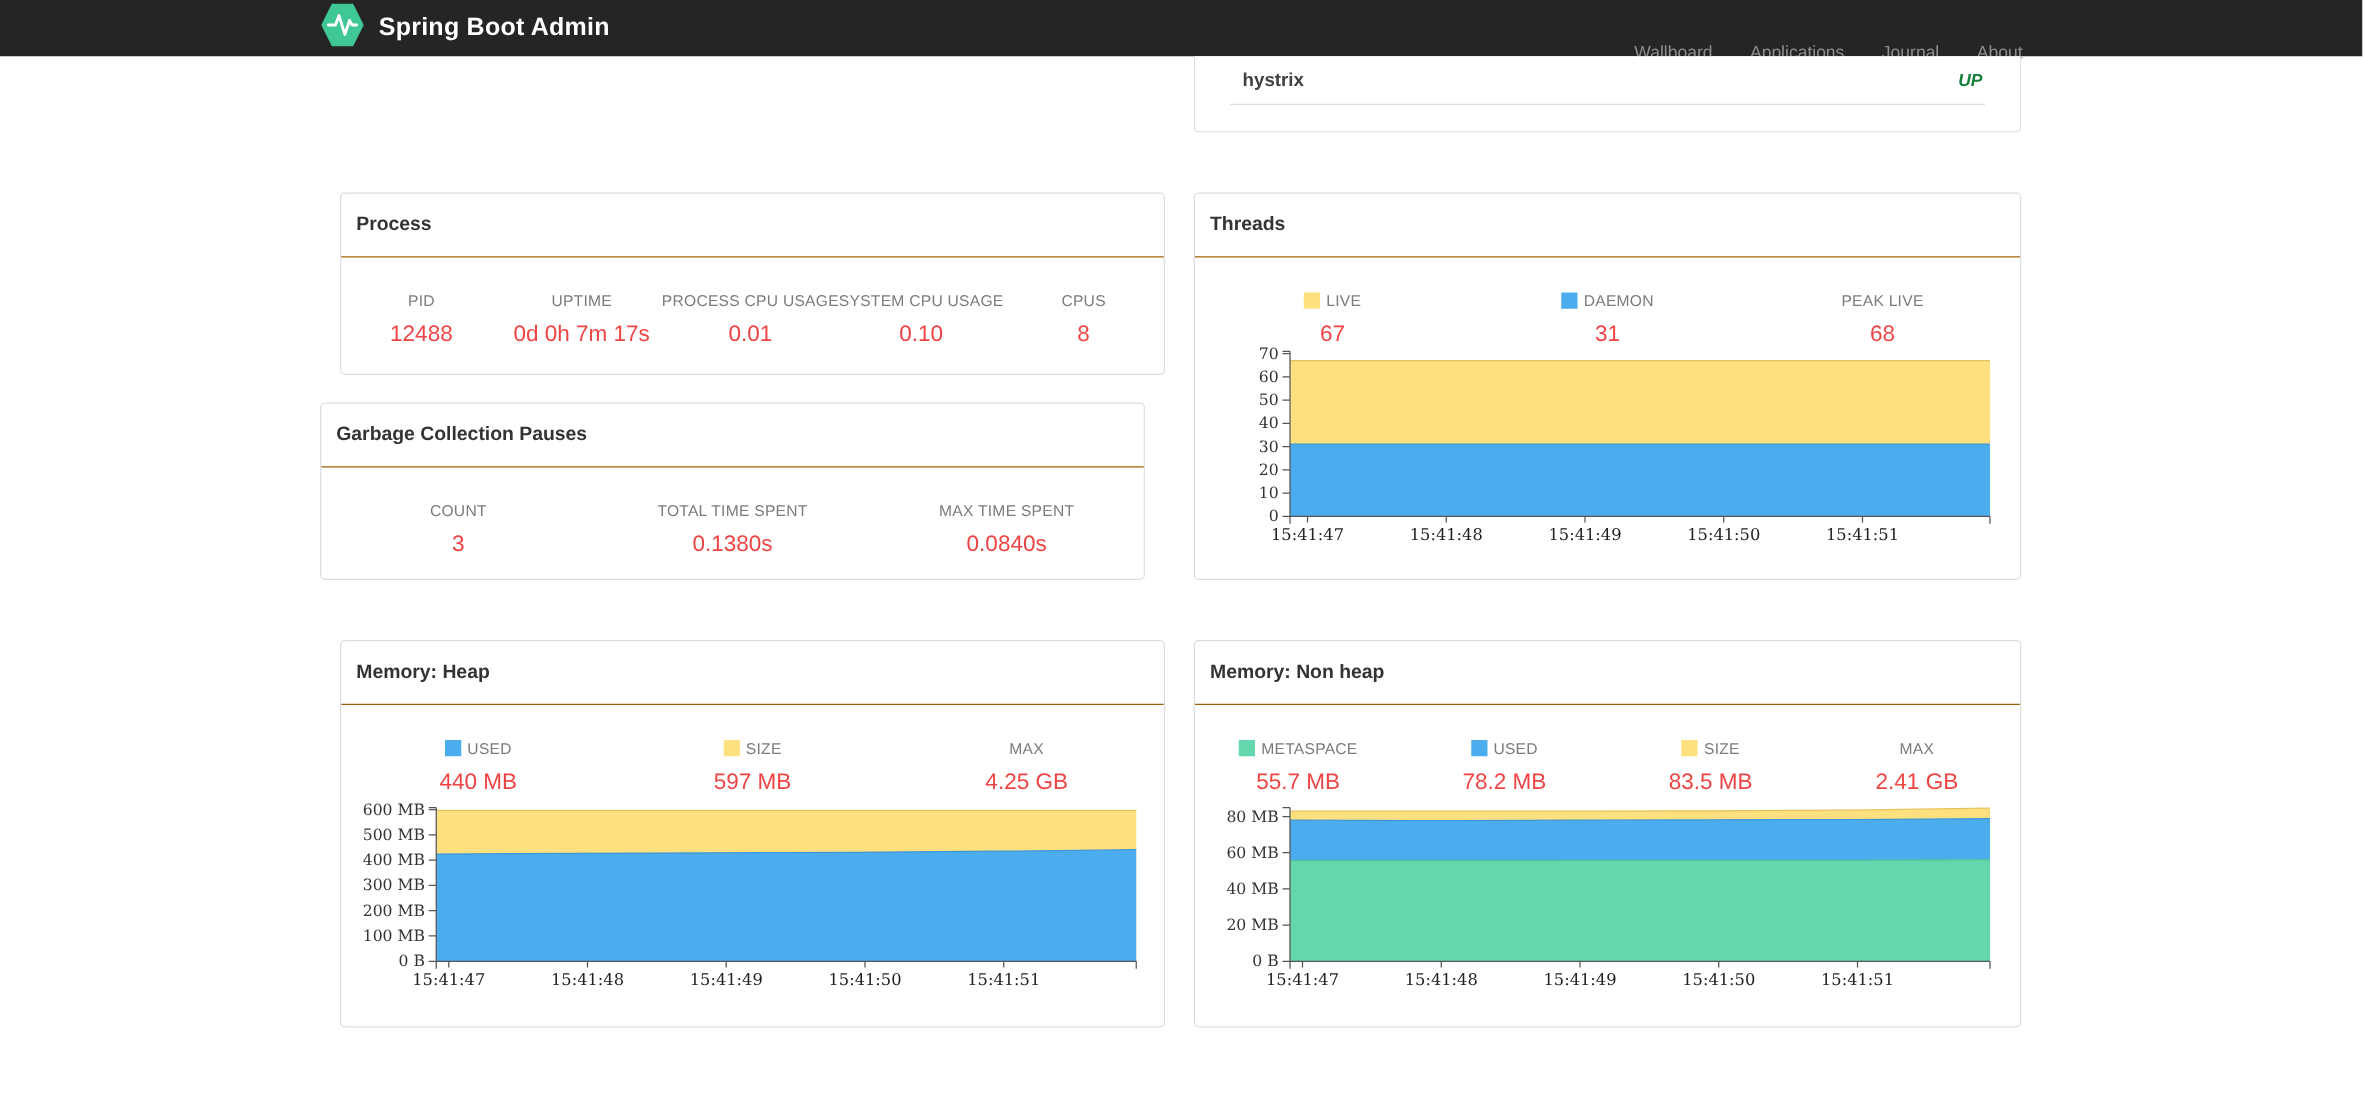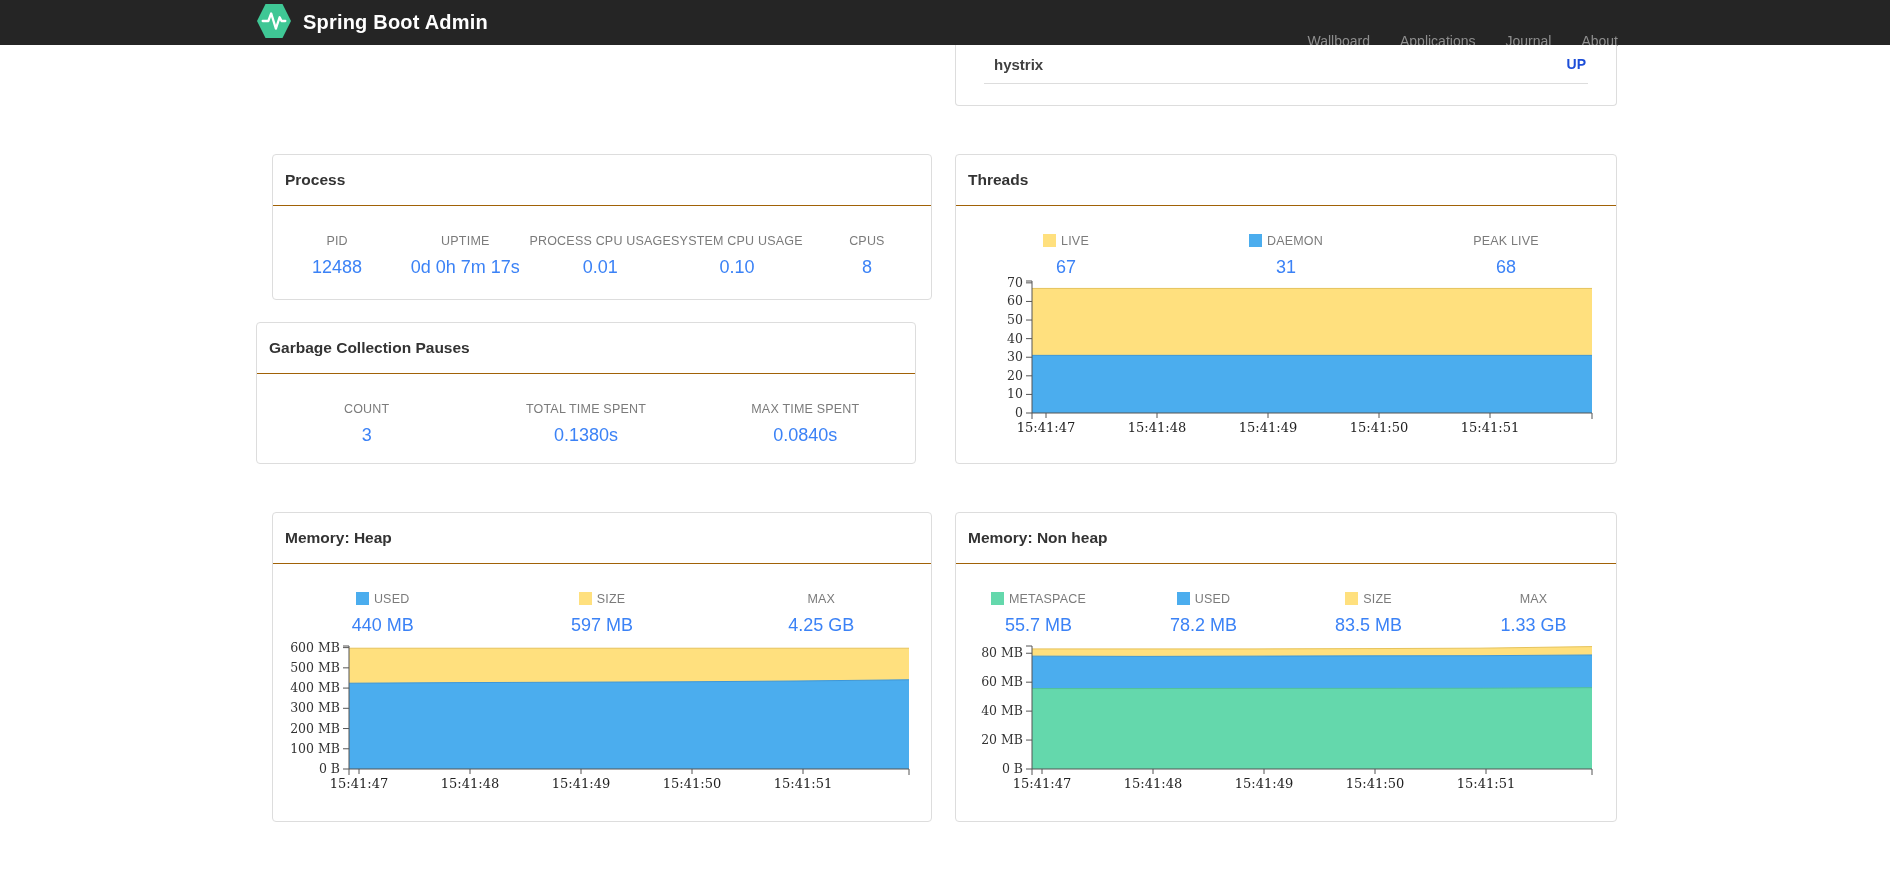--- a/index.html
+++ b/index.html
@@ -15,21 +15,21 @@
   .nav-links a { color: #8f8f8f; font-size: 14px; text-decoration: none; padding: 0 15px; margin-top: 36px; }
   .nav-links a:last-child { padding-right: 0; }
 
   
   .card { position: absolute; background: #fff; border: 1px solid #ddd; border-radius: 4px; }
   .card-header { height: 51px; display: flex; align-items: center; padding: 0 12px;
     border-bottom: 1px solid #a16207; font-size: 15.5px; font-weight: bold; color: #333; }
   .metrics { display: flex; padding-top: 28px; }
   .metric { flex: 1; text-align: center; }
   .m-label { font-size: 12.5px; color: #7b7b7b; margin-bottom: 9px; letter-spacing: 0.2px; white-space: nowrap; }
-  .m-value { font-size: 18px; color: #3b82f6; }
+  .m-value { font-size: 18px; color: #ef4444; }
   .swatch { display: inline-block; width: 13px; height: 13px; margin-right: 5px; vertical-align: -2px; }
 
   
   #card-hystrix { left: 955px; top: 45px; width: 662px; height: 61px; border-top: none;
     border-radius: 0 0 4px 4px; }
   .app-row { margin: 0 28px; height: 39px; border-bottom: 1px solid #ddd;
     display: flex; align-items: center; cursor: pointer; }
   .app-name { font-size: 15px; font-weight: bold; color: #404040; padding-left: 10px; }
   .app-status { margin-left: auto; font-size: 14px; font-weight: bold; padding-right: 2px; }
 
@@ -64,21 +64,21 @@
       <a href="#">Applications</a>
       <a href="#">Journal</a>
       <a href="#">About</a>
     </div>
   </div>
 </div>
 
 <div class="card" id="card-hystrix">
   <div class="app-row">
     <span class="app-name">hystrix</span>
-    <span class="app-status" style="color: #1d4ed8;">UP</span>
+    <span class="app-status" style="color: #15803d; font-style: italic;">UP</span>
   </div>
 </div>
 
 <div class="card" id="card-process">
   <div class="card-header">Process</div>
   <div class="metrics">
     <div class="metric">
       <div class="m-label">PID</div>
       <div class="m-value">12488</div>
     </div>
@@ -251,21 +251,21 @@
       <div class="m-value">78.2 MB</div>
     </div>
     <div class="metric">
       <div class="m-label">
         <span class="swatch" style="background: rgb(255, 224, 126);"></span><span>SIZE</span>
       </div>
       <div class="m-value">83.5 MB</div>
     </div>
     <div class="metric">
       <div class="m-label">MAX</div>
-      <div class="m-value">1.33 GB</div>
+      <div class="m-value">2.41 GB</div>
     </div>
   </div>
   <div class="chart" id="chart-nonheap"><svg width="660" height="180">
         <polygon points="76,15.89411764705882 188,15.89411764705882 300,15.89411764705882 412,15.604705882352931 524,15.170588235294119 636,13.578823529411764 636,136 76,136" fill="#ffe07e"></polygon>
         <polyline points="76,15.89411764705882 188,15.89411764705882 300,15.89411764705882 412,15.604705882352931 524,15.170588235294119 636,13.578823529411764" fill="none" stroke="#e6c35c" stroke-width="1"></polyline>
         <polygon points="76,23.129411764705893 188,23.418823529411767 300,23.129411764705893 412,22.83999999999999 524,22.695294117647066 636,21.971764705882364 636,136 76,136" fill="#4badee"></polygon>
         <polyline points="76,23.129411764705893 188,23.418823529411767 300,23.129411764705893 412,22.83999999999999 524,22.695294117647066 636,21.971764705882364" fill="none" stroke="#3e97d8" stroke-width="1"></polyline>
         <polygon points="76,55.543529411764695 188,55.543529411764695 300,55.39882352941177 412,55.39882352941177 524,55.25411764705882 636,54.675294117647056 636,136 76,136" fill="#64d8ac"></polygon>
         <polyline points="76,55.543529411764695 188,55.543529411764695 300,55.39882352941177 412,55.39882352941177 524,55.25411764705882 636,54.675294117647056" fill="none" stroke="#52c299" stroke-width="1"></polyline>
         <line x1="76" y1="13" x2="76" y2="136" stroke="#555"></line>

